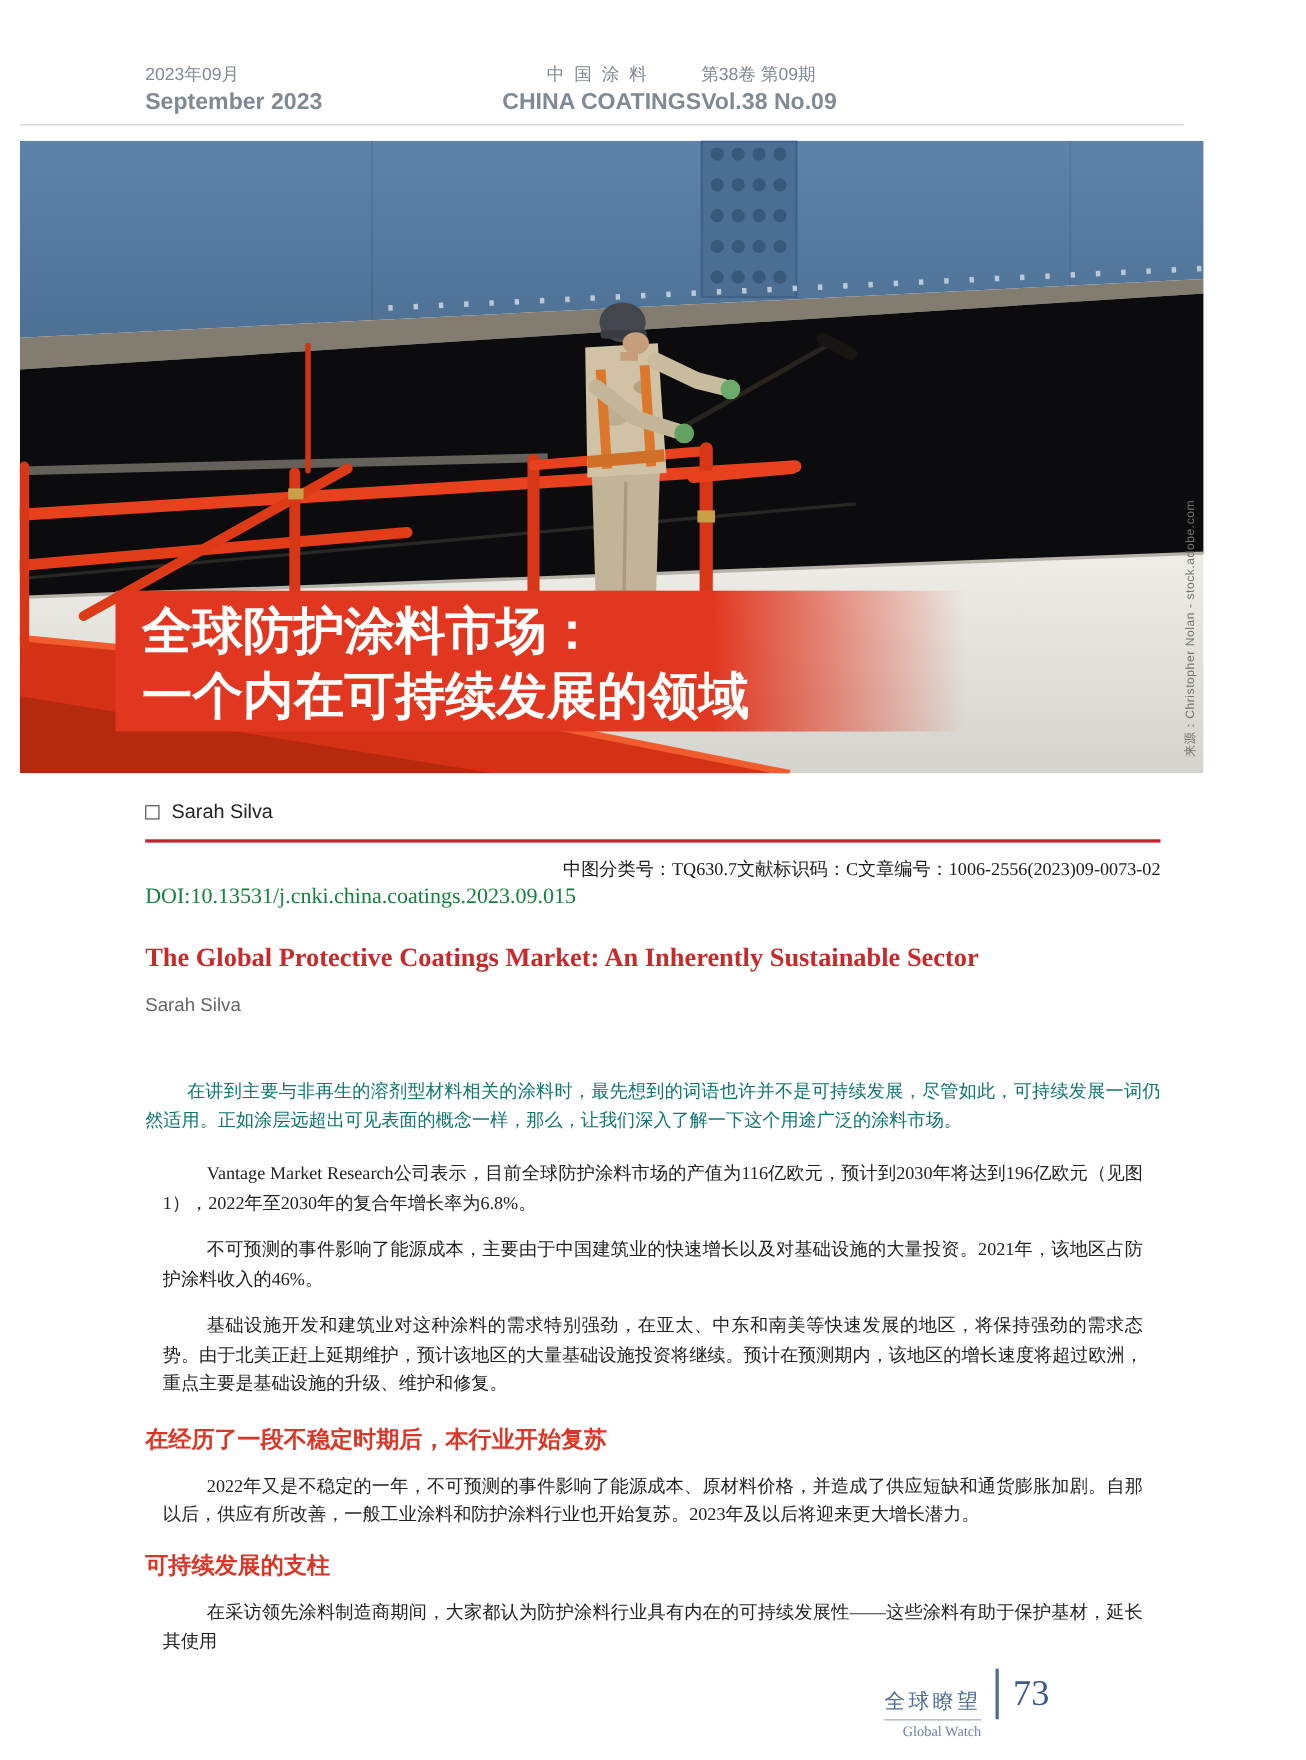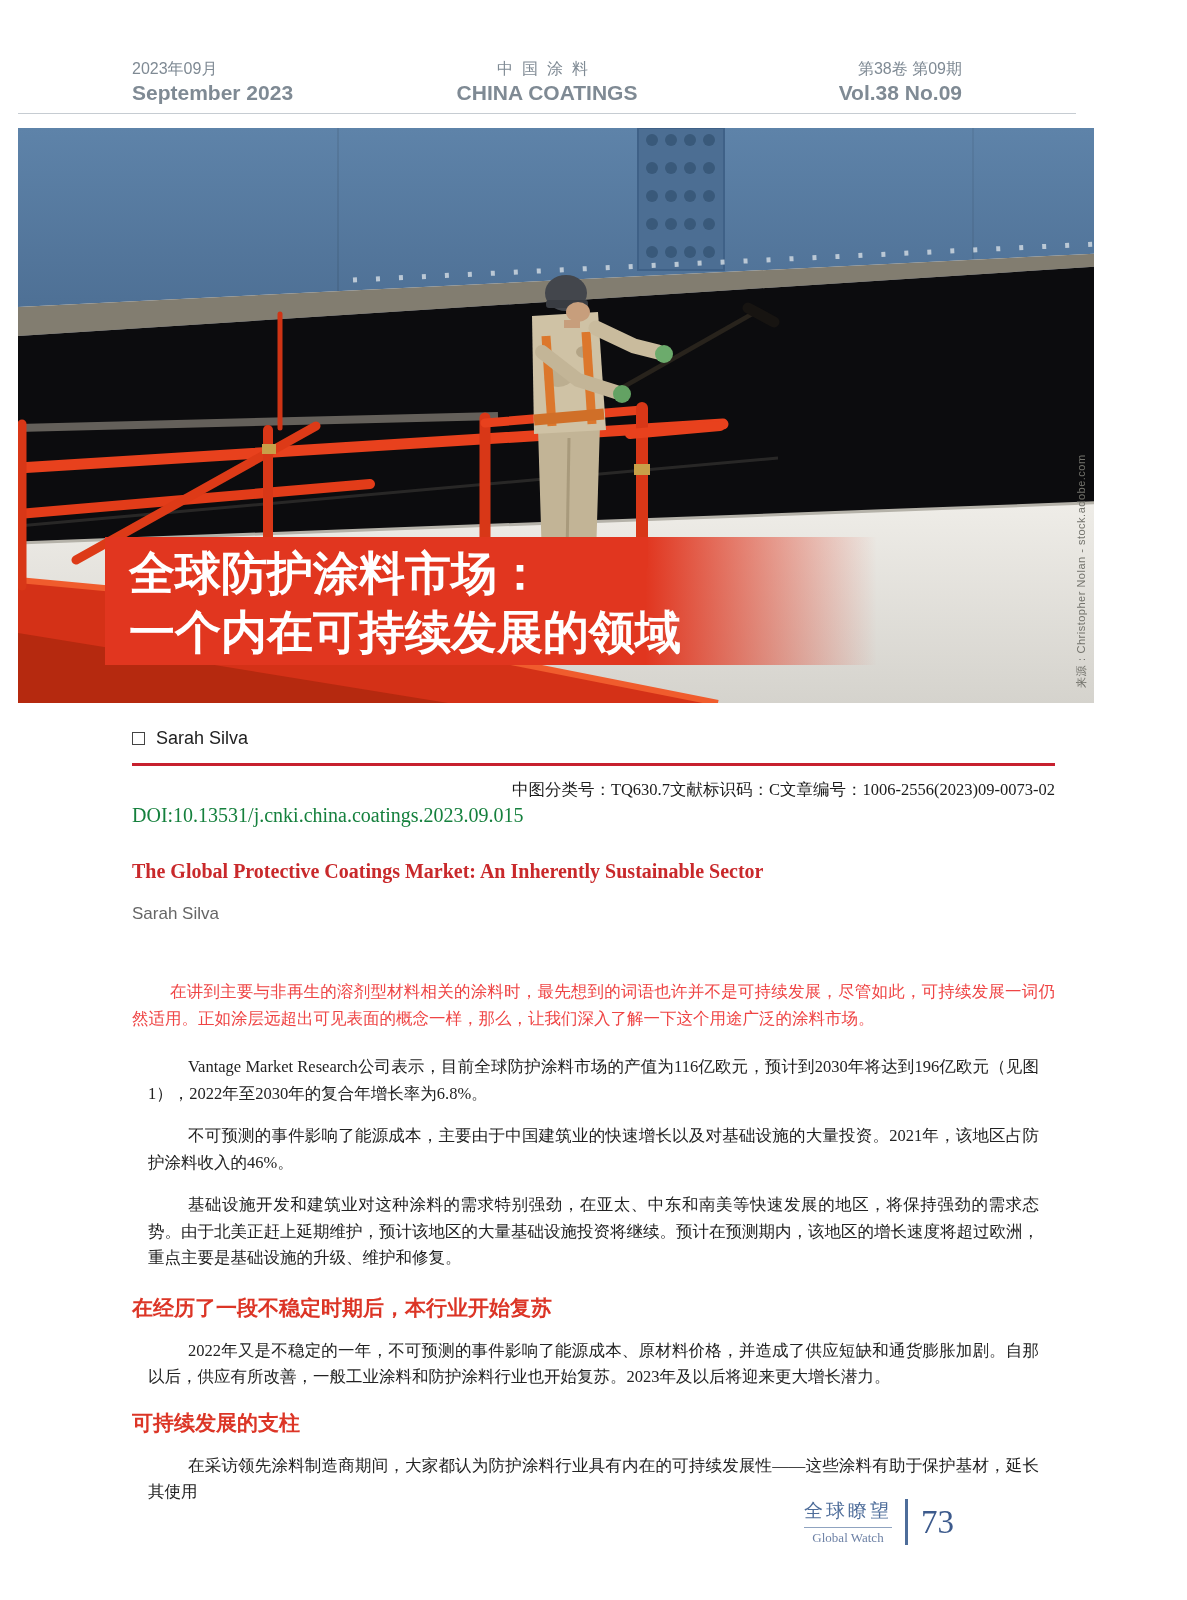--- a/index.html
+++ b/index.html
@@ -6,21 +6,21 @@
   .page{position:relative;width:1094px;height:1600px;background:#fff;overflow:hidden;
         font-family:"Liberation Sans",sans-serif;}
 
   
   .hdr{position:absolute;top:56px;left:132px;right:132px;display:grid;
        grid-template-columns:1fr auto 1fr;color:#7f8a94;}
   .hdr .cn{font-size:16px;line-height:26px;}
   .hdr .en{font-size:21px;line-height:22px;font-weight:bold;}
   .hdr-c{text-align:center;}
   .hdr-c .cn{letter-spacing:9px;}
-  .hdr-r{text-align:right;}
+  .hdr-r{text-align:left;}
   .hdr-rule{position:absolute;top:113px;left:18px;right:18px;border-top:1px solid #c6ccd2;}
 
   
   .hero{position:absolute;top:128px;left:18px;width:1151px;height:575px;margin:0;}
   .hero svg{display:block;}
   .title-band{position:absolute;left:87px;top:409px;width:772px;height:128px;
       background:linear-gradient(90deg,#e1361f 0%,#e1361f 70%,rgba(225,54,31,0) 100%);
       padding:7px 0 0 24px;box-sizing:border-box;}
   .title-band div{color:#ffffff;font-weight:bold;font-size:46px;line-height:59px;
       font-family:"Liberation Sans",sans-serif;white-space:nowrap;}
@@ -31,34 +31,34 @@
   
   .content{position:absolute;top:712px;left:132px;width:923px;color:#222;}
   .author-row{margin-top:16px;display:flex;align-items:center;gap:11px;
       font-size:18px;color:#222;}
   .author-sq{width:11px;height:11px;border:1.5px solid #444;flex:0 0 auto;}
   .red-rule{margin-top:14px;height:3px;background:#c7202e;}
   .meta-row{margin-top:13px;display:flex;justify-content:flex-end;
       font-size:16.5px;color:#1b1b1b;font-family:"Liberation Serif",serif;}
   .doi{margin-top:3px;font-family:"Liberation Serif",serif;font-size:20px;color:#15803d;}
   .en-title{margin:24px 0 0 0;font-family:"Liberation Serif",serif;font-weight:bold;
-      font-size:20px;line-height:40px;color:#c9292b;}
+      font-size:24px;line-height:40px;color:#c9292b;}
   .author-en{margin-top:13px;font-size:17px;color:#666;}
-  .abstract{margin:54px 0 0 0;color:#ef4444;font-size:16.5px;line-height:27px;
+  .abstract{margin:54px 0 0 0;color:#0f766e;font-size:16.5px;line-height:27px;
       text-indent:38px;text-align:justify;font-family:"Liberation Serif",serif;}
   p.body{margin:16px;font-size:16.5px;line-height:26.5px;color:#222;text-indent:40px;
       text-align:justify;font-family:"Liberation Serif",serif;}
   p.body.first{margin-top:22px;}
   h2.sec{margin:22px 0 12px 0;font-family:"Liberation Sans",sans-serif;
       font-weight:bold;font-size:21px;color:#dc3526;}
   h2.sec2{margin-top:18px;}
 
   
   .pfoot{position:absolute;right:140px;top:1498px;display:flex;align-items:center;gap:13px;}
-  .pf-block{text-align:center;}
+  .pf-block{text-align:right;margin-top:36px;}
   .pf-cn{font-size:19px;letter-spacing:3px;color:#4e6d9a;}
   .pf-line{border-top:1px solid #8fa3c0;margin:3px 0 2px 0;}
   .pf-en{font-family:"Liberation Serif",serif;font-size:13px;color:#6e82a6;}
   .pf-bar{width:3px;height:46px;background:#4e6d9a;}
   .pf-num{font-family:"Liberation Serif",serif;font-size:33px;color:#3c5a8c;}
 </style>
 </head>
 <body>
 
 <div class="page">

